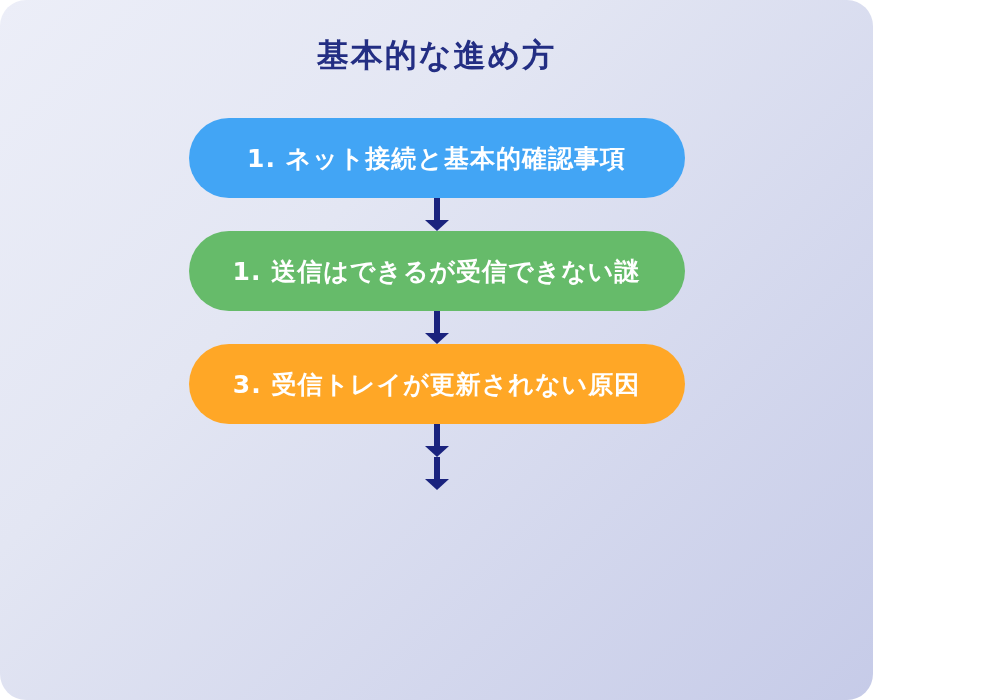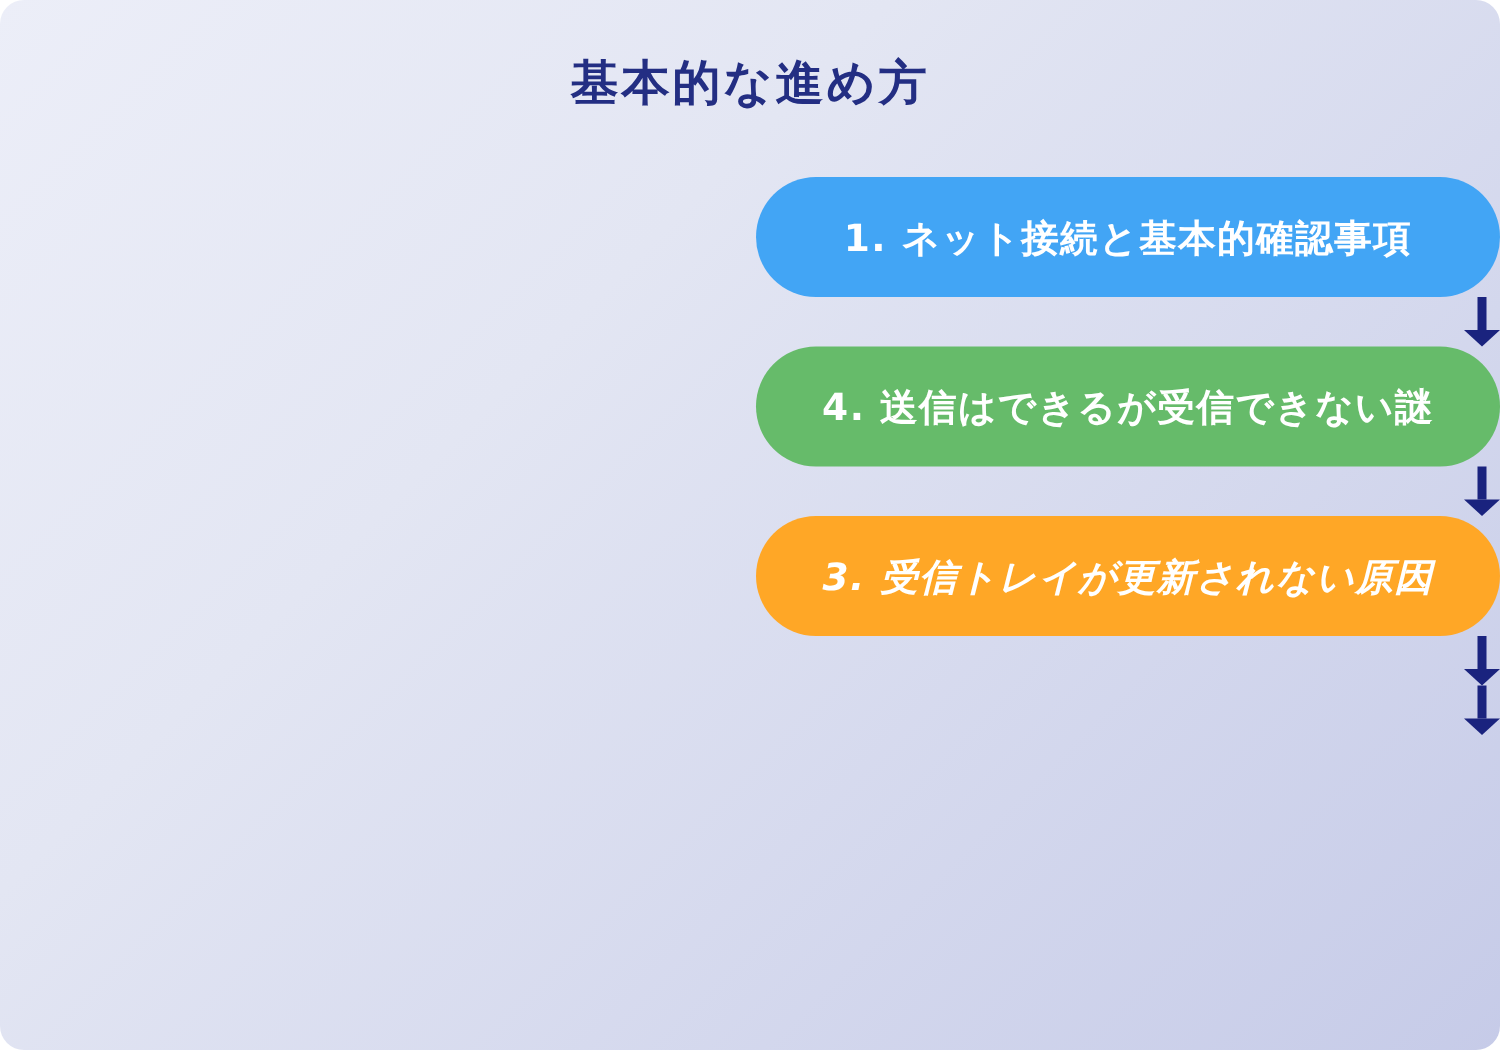--- a/index.html
+++ b/index.html
@@ -3,43 +3,43 @@
 <meta charset="utf-8">
 <style>
   html, body {
     margin: 0;
     padding: 0;
     background: #ffffff;
     font-family: "DejaVu Sans", "Liberation Sans", sans-serif;
   }
   .canvas {
     position: relative;
-    width: 1000px;
+    width: 873px;
     height: 700px;
-    border-radius: 16px;
+    border-radius: 26px;
     background: linear-gradient(135deg, #eceef8 0%, #e3e6f3 35%, #c6cbe8 100%);
     overflow: hidden;
   }
   .title {
     margin: 0;
     padding-top: 34px;
     text-align: center;
     font-size: 32px;
     font-weight: 700;
     letter-spacing: 2px;
     color: #232e83;
   }
   .flow {
     position: absolute;
     left: 0;
     right: 0;
     top: 118px;
     display: flex;
     flex-direction: column;
-    align-items: flex-end;
+    align-items: center;
   }
   .step {
     width: 496px;
     height: 80px;
     border-radius: 40px;
     display: flex;
     align-items: center;
     justify-content: center;
     box-sizing: border-box;
   }
@@ -78,29 +78,29 @@
   <div class="step" style="background: rgb(66, 165, 245);">
     <span class="step-label">1. ネット接続と基本的確認事項</span>
   </div>
 
   <div class="arrow">
     <div class="stem"></div>
     <div class="head"></div>
   </div>
 
   <div class="step" style="background: rgb(102, 187, 106);">
-    <span class="step-label">4. 送信はできるが受信できない謎</span>
+    <span class="step-label">1. 送信はできるが受信できない謎</span>
   </div>
 
   <div class="arrow">
     <div class="stem"></div>
     <div class="head"></div>
   </div>
 
-  <div class="step" style="background: rgb(255, 167, 38); font-style: italic;">
+  <div class="step" style="background: rgb(255, 167, 38);">
     <span class="step-label">3. 受信トレイが更新されない原因</span>
   </div>
 
   <div class="arrow">
     <div class="stem"></div>
     <div class="head"></div>
   </div>
 
 
   <div class="arrow">

